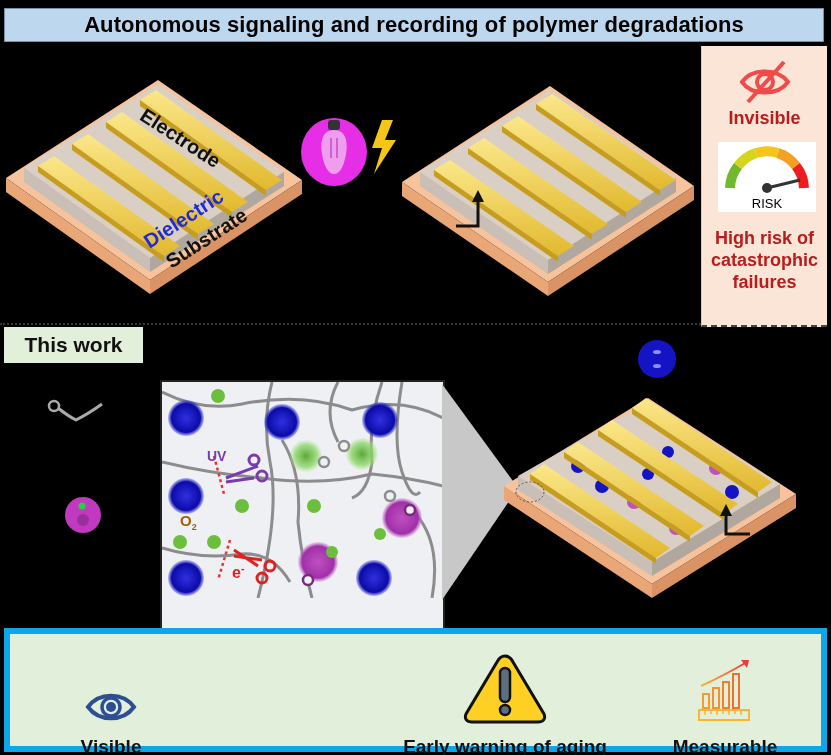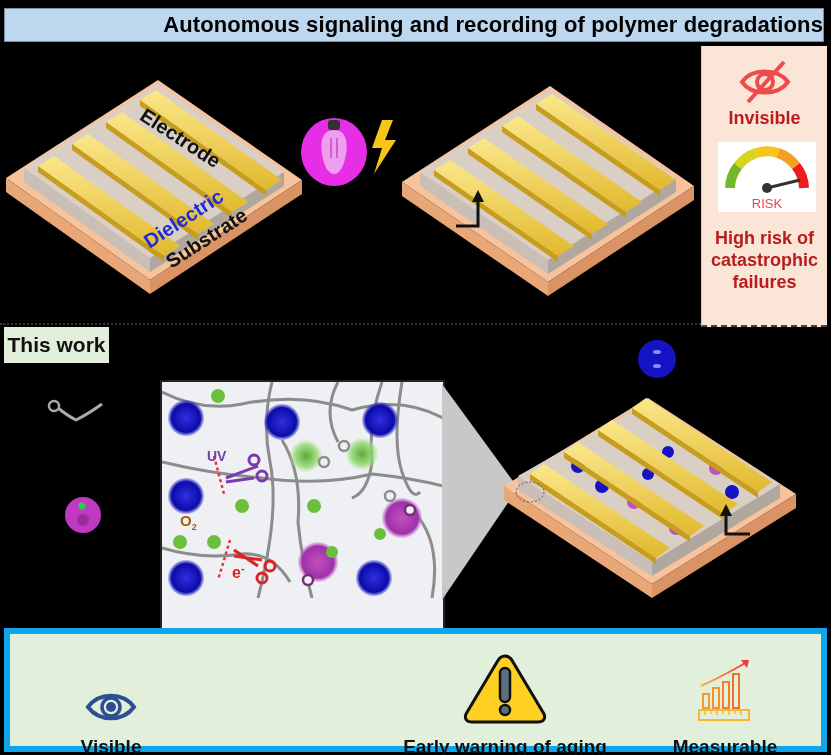--- a/index.html
+++ b/index.html
@@ -1,23 +1,23 @@
 <!DOCTYPE html>
 <html><head>
 <meta charset="utf-8">
 <style>
   html, body { margin: 0; padding: 0; }
   body { width: 831px; height: 755px; background: #000; position: relative; overflow: hidden; font-family: "Liberation Sans", sans-serif; }
   .abs { position: absolute; }
-  .title-bar { left: 4px; top: 8px; width: 820px; height: 34px; background: #bdd7ee; border: 1px solid #7a8fa6; box-sizing: border-box; display: flex; align-items: center; justify-content: flex-end; }
+  .title-bar { left: 4px; top: 8px; width: 820px; height: 34px; background: #bdd7ee; border: 1px solid #7a8fa6; box-sizing: border-box; display: flex; align-items: center; justify-content: center; }
   .title-bar span { font-weight: bold; font-size: 22px; color: #000; letter-spacing: 0.1px; }
   .side-panel { left: 701px; top: 46px; width: 126px; height: 281px; background: #fbe5d6; border-left: 1px solid #ccc; box-sizing: border-box; border-bottom: 2px dashed #444; }
   .side-text { position: absolute; width: 100%; text-align: center; font-weight: bold; color: #b91c1c; }
   .divider { left: 0; top: 323px; width: 701px; height: 0; border-top: 2px dotted #333; }
-  .this-work { left: 4px; top: 327px; width: 105px; height: 36px; background: #e2efda; display: flex; align-items: center; justify-content: center; }
+  .this-work { left: 4px; top: 327px; width: 139px; height: 36px; background: #e2efda; display: flex; align-items: center; justify-content: center; }
   .this-work span { font-weight: bold; font-size: 21px; color: #111; }
   .zoom-box { left: 160px; top: 380px; width: 285px; height: 272px; background: #eef0f4; border: 2px solid #222; box-sizing: border-box; overflow: hidden; }
   .bottom-panel { left: 4px; top: 628px; width: 823px; height: 124px; background: #e2efda; border: 6px solid #0ea5e9; box-sizing: border-box; }
   .feature { position: absolute; top: 0; height: 124px; display: flex; flex-direction: column; align-items: center; }
   .feature .icon-wrap { height: 78px; display: flex; align-items: flex-end; justify-content: center; margin-top: 12px; }
   .feature .label { font-weight: bold; font-size: 19px; color: #111; margin-top: 12px; white-space: nowrap; }
   .device-label { position: absolute; font-weight: bold; font-size: 20px; white-space: nowrap; transform-origin: left center; }
 </style>
 </head>
 <body>
@@ -121,21 +121,21 @@
   <div class="abs" style="left:16px;top:96px;width:98px;height:70px;background:#fff;">
     <svg width="98" height="70" viewBox="0 0 98 70">
       <path d="M12 46 A37 37 0 0 1 20 24" stroke="#72b82c" stroke-width="10" fill="none"></path>
       <path d="M20 24 A37 37 0 0 1 38 11" stroke="#d6d41c" stroke-width="10" fill="none"></path>
       <path d="M38 11 A37 37 0 0 1 60 11" stroke="#f5c518" stroke-width="10" fill="none"></path>
       <path d="M60 11 A37 37 0 0 1 78 24" stroke="#f5a023" stroke-width="10" fill="none"></path>
       <path d="M78 24 A37 37 0 0 1 86 46" stroke="#ee1c1c" stroke-width="10" fill="none"></path>
       <line x1="49" y1="46" x2="82" y2="38" stroke="#333" stroke-width="3"></line>
       <circle cx="49" cy="46" r="5" fill="#333"></circle>
     </svg>
-    <div class="abs" style="left:0;top:54px;width:98px;text-align:center;font-size:13px;color:#ef4444;">RISK</div>
+    <div class="abs" style="left:0;top:54px;width:98px;text-align:center;font-size:13px;color:#000000;">RISK</div>
   </div>
   <div class="side-text" style="top:182px;font-size:18px;">High risk of</div>
   <div class="side-text" style="top:204px;font-size:18px;">catastrophic</div>
   <div class="side-text" style="top:226px;font-size:18px;">failures</div>
 </div>
 
 <div class="abs divider"></div>
 
 <div class="abs this-work">
   <span>This work</span>

